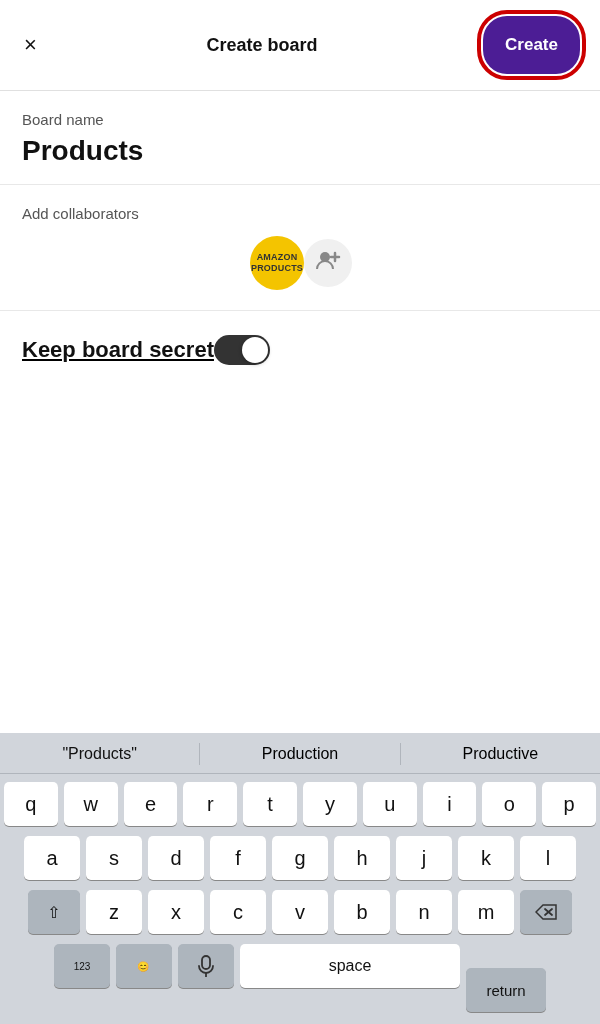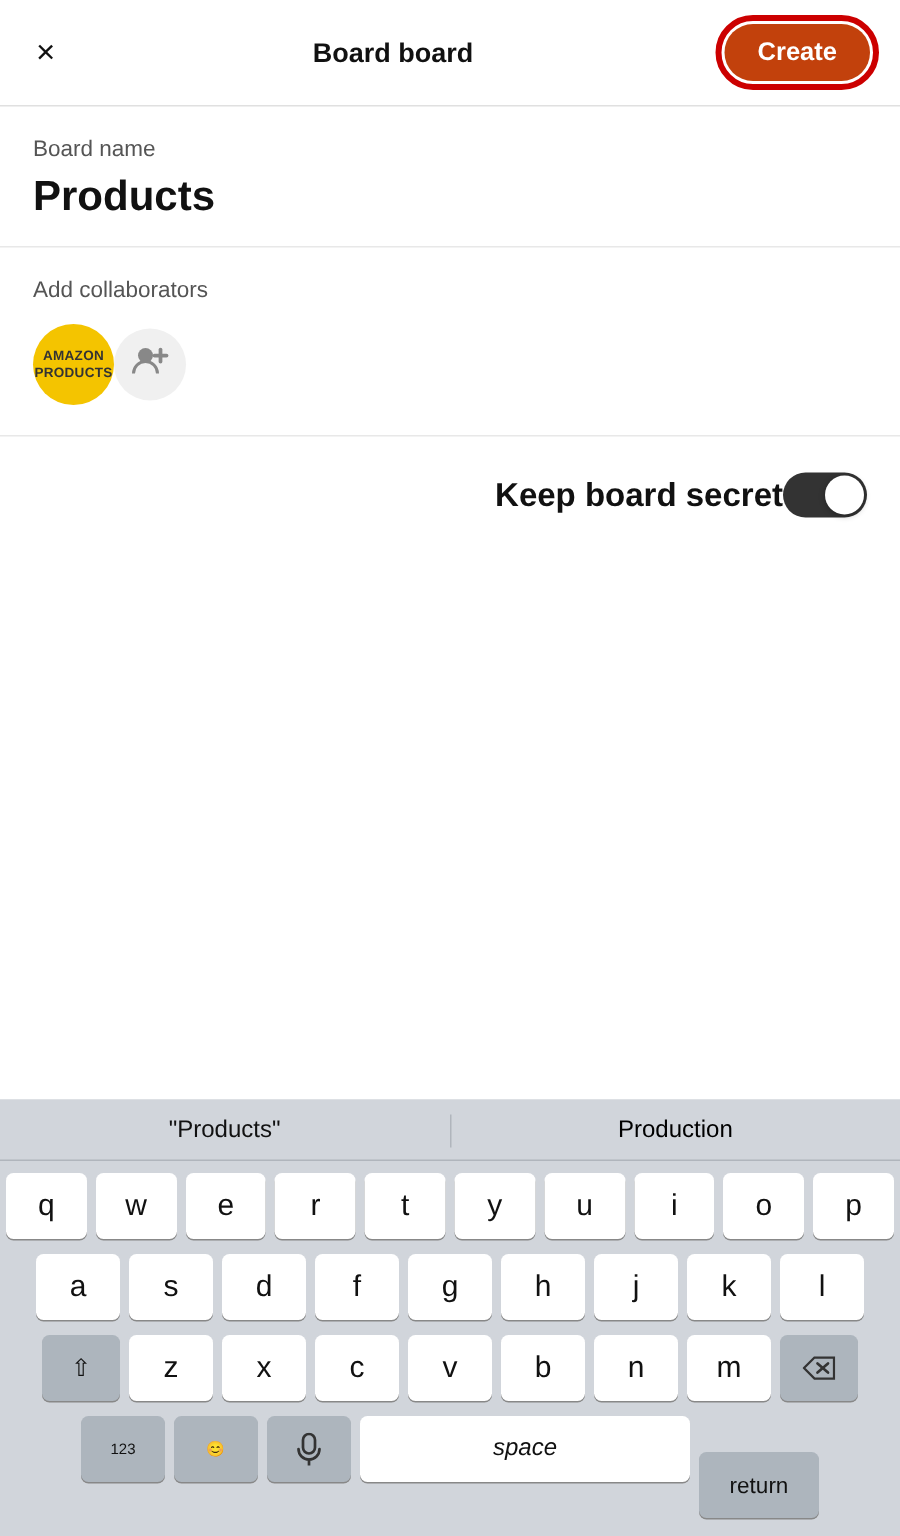--- a/index.html
+++ b/index.html
@@ -28,25 +28,25 @@
     .close-btn {
       font-size: 22px;
       color: #111;
       background: none;
       border: none;
       cursor: pointer;
       padding: 4px;
       line-height: 1;
     }
     .create-btn {
-      background: #c2410c;
+      background: #4c1d95;
       color: #fff;
       border: none;
       border-radius: 24px;
-      padding: 9px 22px;
+      padding: 19px 22px;
       font-size: 17px;
       font-weight: 600;
       cursor: pointer;
       outline: 4px solid #c00;
       outline-offset: 2px;
     }
 
     
     .section {
       padding: 20px 11px 16px 22px;
@@ -70,21 +70,21 @@
       border-bottom: 1px solid #e8e8e8;
     }
     .collab-label {
       font-size: 15px;
       color: #555;
       margin-bottom: 14px;
     }
     .collab-row {
       display: flex;
       align-items: center;
-      justify-content: flex-start;
+      justify-content: center;
     }
     .collab-avatar {
       width: 54px;
       height: 54px;
       border-radius: 50%;
       background: #f4c400;
       display: flex;
       align-items: center;
       justify-content: center;
       font-size: 9px;
@@ -108,21 +108,22 @@
     .add-collab-icon {
       font-size: 22px;
       color: #666;
     }
 
     
     .secret-section {
       padding: 24px 22px;
       display: flex;
       align-items: center;
-      justify-content: flex-end;
+      justify-content: flex-start;
+      text-decoration: underline;
     }
     .secret-label {
       font-size: 22px;
       font-weight: 700;
       color: #111;
     }
     .toggle {
       width: 56px;
       height: 30px;
       background: #333;
@@ -214,21 +215,20 @@
     }
     .key.backspace {
       min-width: 46px;
       max-width: 52px;
     }
     .key.space {
       min-width: 180px;
       max-width: 220px;
       flex: 3;
       font-size: 16px;
-      font-style: italic;
     }
     .key.fn {
       font-size: 10px;
       min-width: 46px;
       max-width: 56px;
     }
     .key.return-key {
       font-size: 15px;
       min-width: 70px;
       max-width: 80px;
@@ -239,21 +239,21 @@
       justify-content: center;
       gap: 6px;
       margin-bottom: 8px;
     }
   </style>
 </head>
 <body>
 
 <div class="header">
   <button class="close-btn">×</button>
-  <span class="header-title">Board board</span>
+  <span class="header-title">Create board</span>
   <button class="create-btn">Create</button>
 </div>
 
 <div class="section">
   <div class="section-label">Board name</div>
   <div class="board-name-value">Products</div>
 </div>
 
 <div class="collab-section">
   <div class="collab-label">Add collaborators</div>
@@ -277,20 +277,21 @@
   <div class="toggle">
     <div class="toggle-knob"></div>
   </div>
 </div>
 
 <div class="keyboard-area">
 
   <div class="suggestion-bar">
     <div class="suggestion-item quoted">"Products"</div>
     <div class="suggestion-item">Production</div>
+    <div class="suggestion-item">Productive</div>
   </div>
 
   <div class="keyboard">
 
     <div class="key-row">
       <div class="key">q</div>
       <div class="key">w</div>
       <div class="key">e</div>
       <div class="key">r</div>
       <div class="key">t</div>

